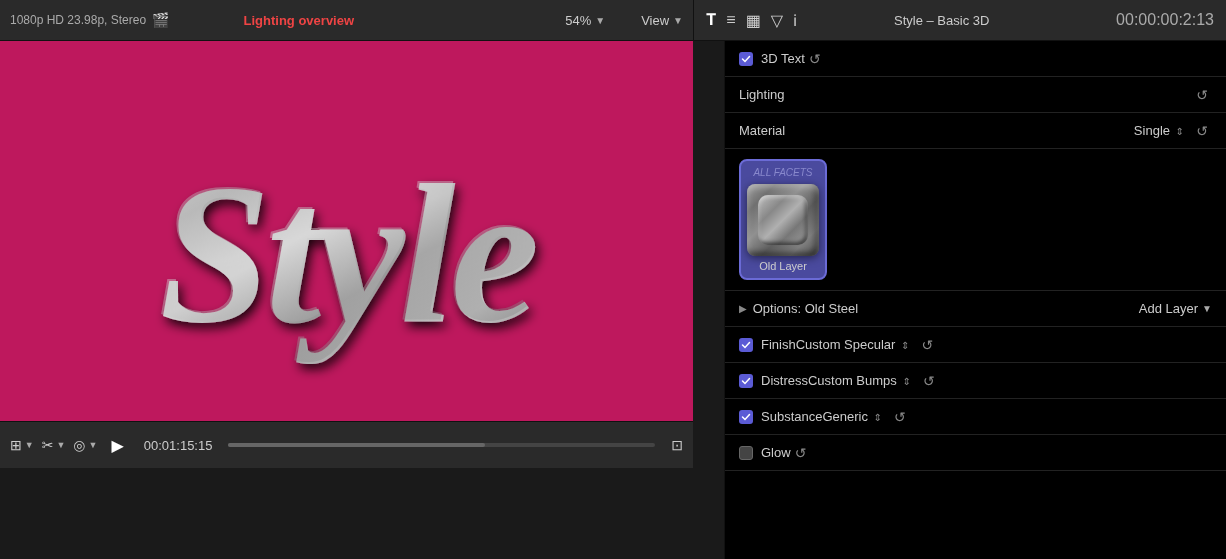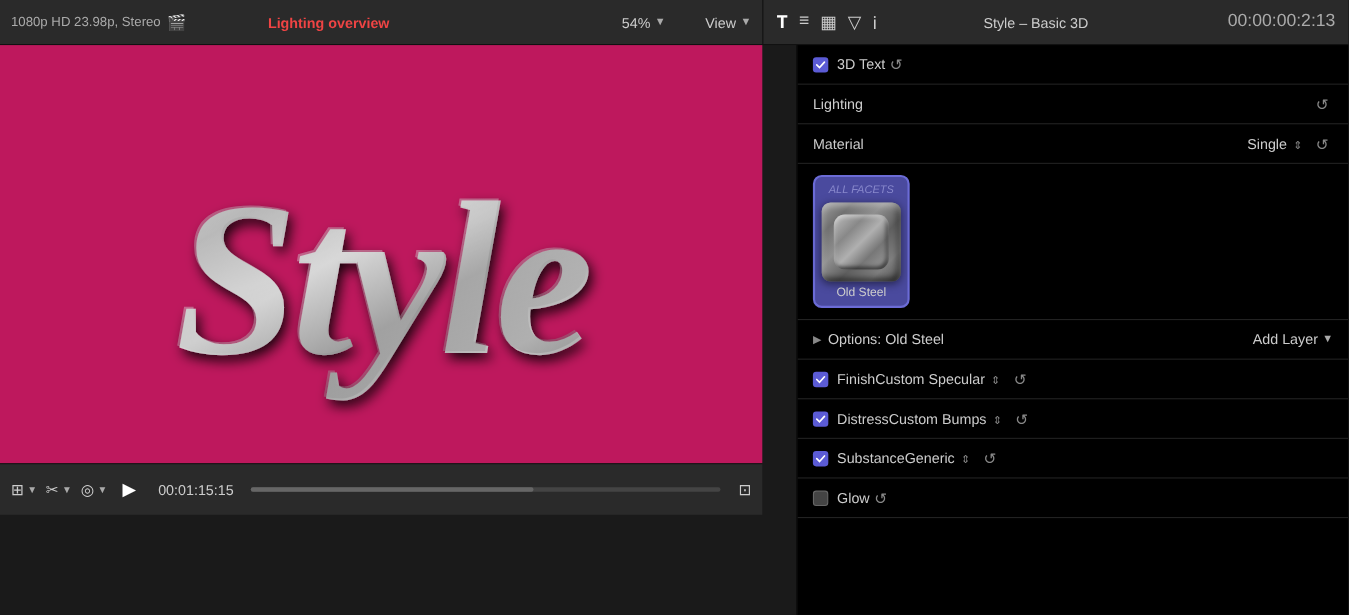--- a/index.html
+++ b/index.html
@@ -443,21 +443,21 @@
       <span class="reset-btn">↺</span>
     </div>
 
     <div class="material-section">
       <div class="material-grid">
         <div class="material-item material-selected" style="background: #4a4a9e; border-radius: 8px; padding: 6px; border: 2px solid #6b6bd6;">
           <div class="all-facets-label">ALL FACETS</div>
           <div style="width: 72px; height: 72px; border-radius: 8px; background: linear-gradient(135deg, #a0a0a0 0%, #707070 20%, #909090 40%, #606060 60%, #808080 80%, #505050 100%); box-shadow: inset 0 3px 6px rgba(255,255,255,0.4), inset -3px -3px 6px rgba(0,0,0,0.6), 0 2px 8px rgba(0,0,0,0.5); display:flex; align-items:center; justify-content:center;">
             <div style="width: 50px; height: 50px; border-radius: 10px; background: linear-gradient(135deg, #c0c0c0 0%, #888 30%, #b0b0b0 50%, #777 70%, #a0a0a0 100%); box-shadow: inset 0 2px 4px rgba(255,255,255,0.5), inset -2px -2px 4px rgba(0,0,0,0.7);"></div>
           </div>
-          <div class="material-name">Old Steel</div>
+          <div class="material-name">Old Layer</div>
         </div>
       </div>
     </div>
 
     <div class="options-row">
       <span class="options-label">
         <span class="triangle-icon">▶</span>
         <span>Options: Old Steel</span>
       </span>
       <div class="add-layer-btn">

